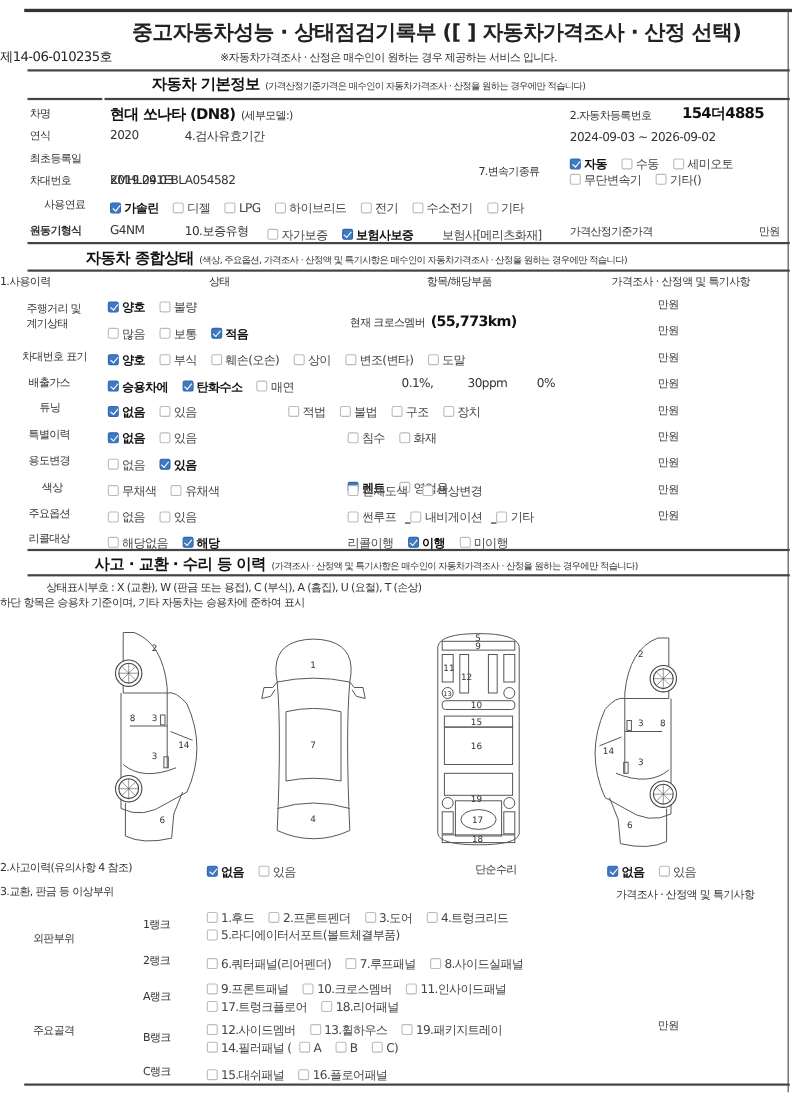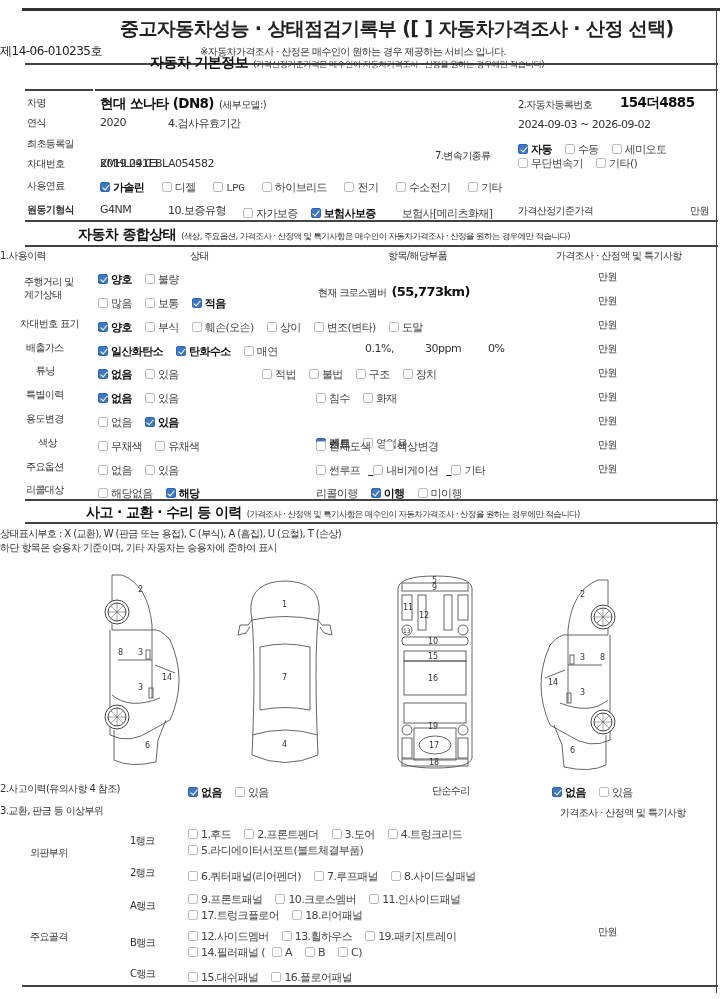--- a/index.html
+++ b/index.html
@@ -27,21 +27,21 @@
 <body>
 
 <div class="frame-top"></div>
 <div class="frame-right"></div>
 
 <div class="abs title" style="left:120px; top:16px;">중고자동차성능 · 상태점검기록부 ([    ] 자동차가격조사 · 산정 선택)</div>
 <div class="abs" style="left:0px; top:43px; font-size:12px; color:#222; letter-spacing:-0.5px;">제14-06-010235호</div>
 <div class="abs small" style="left:200px; top:45px;">※자동차가격조사 · 산정은 매수인이 원하는 경우 제공하는 서비스 입니다.</div>
 <div class="hr" style="left:25px; top:63px; width:693px;"></div>
 
-<div class="abs" style="left:138px; top:52px;margin-left:12px;">
+<div class="abs" style="left:138px; top:66px;">
   <span class="sec-title">자동차 기본정보</span>
   <span class="sec-note">(가격산정기준가격은 매수인이 자동차가격조사 · 산정을 원하는 경우에만 적습니다)</span>
 </div>
 <div class="hr" style="left:25px; top:89px; width:68px;"></div>
 <div class="hr" style="left:95px; top:89px; width:623px;"></div>
 
 <div class="abs lbl" style="left:27px; top:96px;">차명</div>
 <div class="abs" style="left:100px; top:93px;">
   <span class="big">현대 쏘나타 (DN8)</span>
   <span class="small">(세부모델:)</span>
@@ -63,22 +63,22 @@
   <span class="opt"><span class="cb"></span><span>세미오토</span></span>
 </div>
 <div class="abs" style="left:518px; top:152px;">
   <span class="opt"><span class="cb"></span><span>무단변속기</span></span>
   <span class="opt"><span class="cb"></span><span>기타()</span></span>
 </div>
 
 <div class="abs lbl" style="left:27px; top:157px;">차대번호</div>
 <div class="abs val" style="left:100px; top:157px;">KMHL241EBLA054582</div>
 
-<div class="abs lbl" style="left:27px; top:179px;">사용연료</div>
-<div class="abs" style="left:100px; top:178px;font-family:Liberation Mono, monospace;">
+<div class="abs lbl" style="left:40px; top:179px;">사용연료</div>
+<div class="abs" style="left:100px; top:178px;">
   <span class="opt on"><span class="cb on"></span><span>가솔린</span></span>
   <span class="opt"><span class="cb"></span><span>디젤</span></span>
   <span class="opt"><span class="cb"></span><span>LPG</span></span>
   <span class="opt"><span class="cb"></span><span>하이브리드</span></span>
   <span class="opt"><span class="cb"></span><span>전기</span></span>
   <span class="opt"><span class="cb"></span><span>수소전기</span></span>
   <span class="opt"><span class="cb"></span><span>기타</span></span>
 </div>
 
 <div class="abs lbl" style="left:27px; top:203px;font-weight:bold;">원동기형식</div>
@@ -127,21 +127,21 @@
   <span class="opt"><span class="cb"></span><span>부식</span></span>
   <span class="opt"><span class="cb"></span><span>훼손(오손)</span></span>
   <span class="opt"><span class="cb"></span><span>상이</span></span>
   <span class="opt"><span class="cb"></span><span>변조(변타)</span></span>
   <span class="opt"><span class="cb"></span><span>도말</span></span>
 </div>
 <div class="abs lbl" style="left:598px; top:318px;">만원</div>
 
 <div class="abs lbl" style="left:26px; top:341px;">배출가스</div>
 <div class="abs" style="left:98px; top:340px;">
-  <span class="opt on"><span class="cb on"></span><span>일산화탄소</span></span>
+  <span class="opt on"><span class="cb on"></span><span>승용차에</span></span>
   <span class="opt on"><span class="cb on"></span><span>탄화수소</span></span>
   <span class="opt"><span class="cb"></span><span>매연</span></span>
 </div>
 <div class="abs val" style="left:365px; top:342px;">0.1%,</div>
 <div class="abs val" style="left:425px; top:342px;">30ppm</div>
 <div class="abs val" style="left:488px; top:342px;">0%</div>
 <div class="abs lbl" style="left:598px; top:342px;">만원</div>
 
 <div class="abs lbl" style="left:36px; top:364px;">튜닝</div>
 <div class="abs" style="left:98px; top:363px;">
@@ -211,21 +211,21 @@
   <span class="opt on"><span class="cb on"></span><span>이행</span></span>
   <span class="opt"><span class="cb"></span><span>미이행</span></span>
 </div>
 <div class="hr" style="left:25px; top:499px; width:693px;"></div>
 
 <div class="abs" style="left:86px; top:502px;">
   <span class="sec-title">사고 · 교환 · 수리 등 이력</span>
   <span class="sec-note">(가격조사 · 산정액 및 특기사항은 매수인이 자동차가격조사 · 산정을 원하는 경우에만 적습니다)</span>
 </div>
 <div class="hr" style="left:25px; top:522px; width:693px;"></div>
-<div class="abs small" style="left:0px; top:527px;">상태표시부호 : X (교환), W (판금 또는 용접), C (부식), A (흠집), U (요철), T (손상)</div>
+<div class="abs small" style="left:0px; top:527px;padding-left:42px;">상태표시부호 : X (교환), W (판금 또는 용접), C (부식), A (흠집), U (요철), T (손상)</div>
 <div class="abs small" style="left:0px; top:541px;">하단 항목은 승용차 기준이며, 기타 자동차는 승용차에 준하여 표시</div>
 
 <svg class="diagram" style="left:100px; top:570px;" width="80" height="200" viewBox="0 0 80 200">
   <g fill="none" stroke="#555" stroke-width="0.9">
     <path d="M12 5 L22 5 Q48 15 52 55 L52 60 L12 60 Z"></path>
     <path d="M10 60 L10 165 Q30 175 52 160 L70 150 Q88 110 70 70 Q60 58 52 60"></path>
     <path d="M12 125 Q30 140 60 128"></path>
     <line x1="18" y1="90" x2="52" y2="90"></line>
     <path d="M52 60 L52 128"></path>
     <path d="M14 160 L14 190 Q30 198 56 192 L58 170 Q62 160 66 150"></path>

